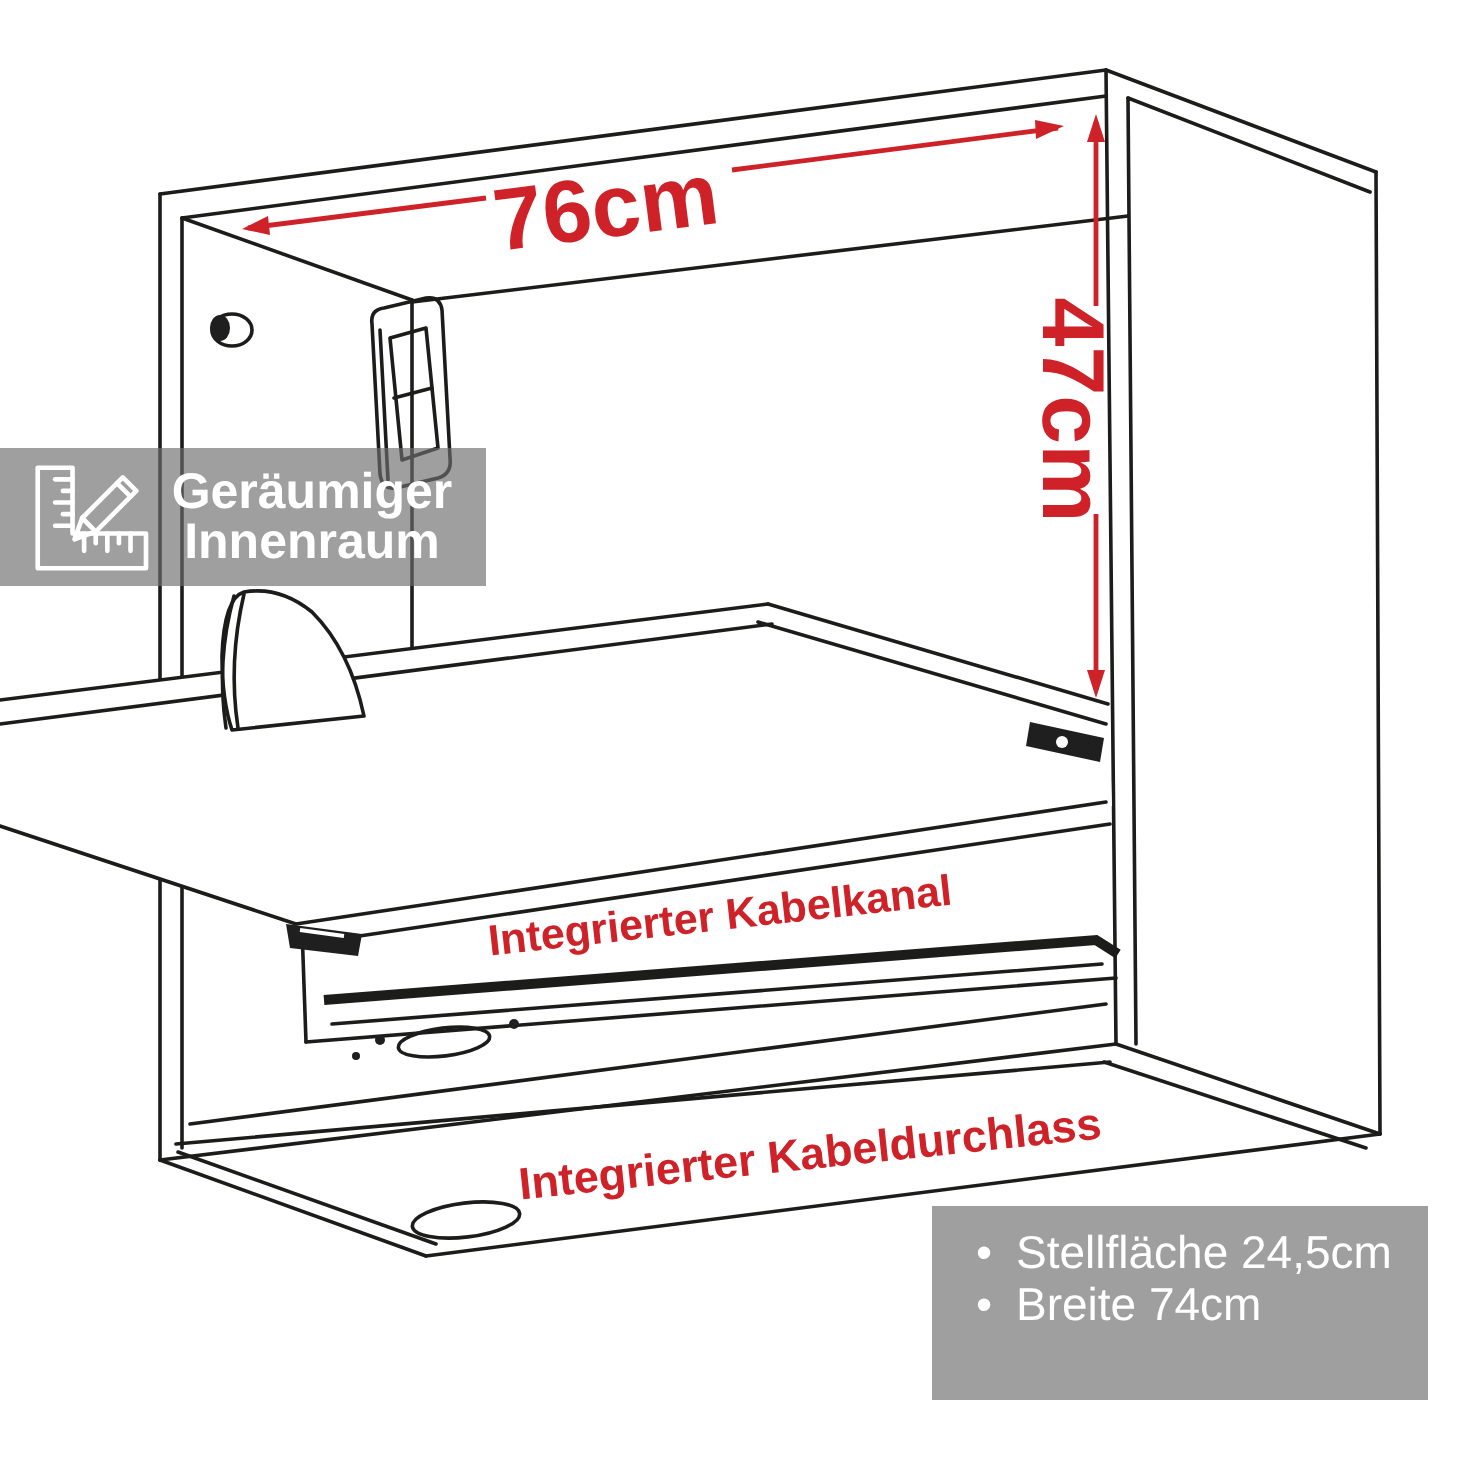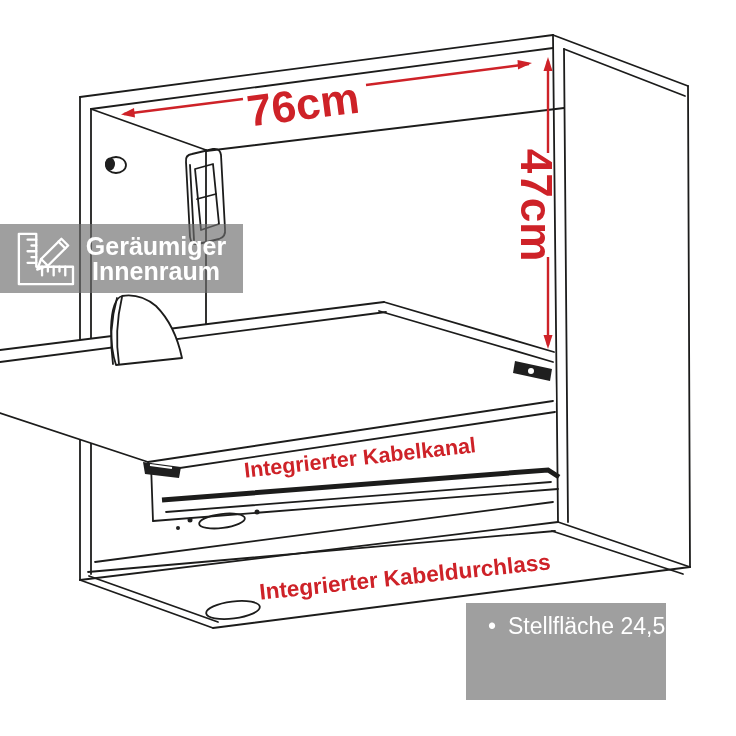--- a/index.html
+++ b/index.html
@@ -25,21 +25,21 @@
   #feature-badge{
     left:0;top:224px;width:243px;height:69px;
     display:flex;align-items:center;
   }
   #feature-badge .icon-wrap{flex:0 0 auto;margin-left:13px;width:62px;height:58px;}
   #feature-badge .txt{
     flex:1 1 auto;text-align:center;font-weight:bold;font-size:25px;line-height:25px;
     padding-right:6px;
   }
   #specs-box{
-    left:466px;top:603px;width:200px;height:97px;
+    left:466px;top:603px;width:248px;height:97px;
     box-sizing:border-box;padding:11px 0 0 22px;
     font-size:23px;line-height:25.5px;font-weight:normal;
   }
   .spec-row{white-space:nowrap;}
   .spec-row .bullet{display:inline-block;width:20px;}
 </style>
 </head>
 <body>
 
 <div id="stage">
@@ -164,15 +164,18 @@
     <div class="txt">
       <div>Geräumiger</div>
       <div>Innenraum</div>
     </div>
   </div>
 
   <div id="specs-box" class="overlay">
     <div class="spec-row">
       <span class="bullet">•</span><span>Stellfläche 24,5cm</span>
     </div>
+    <div class="spec-row">
+      <span class="bullet">•</span><span>Breite 74cm</span>
+    </div>
   </div>
 
 </div>
 
 </body></html>

